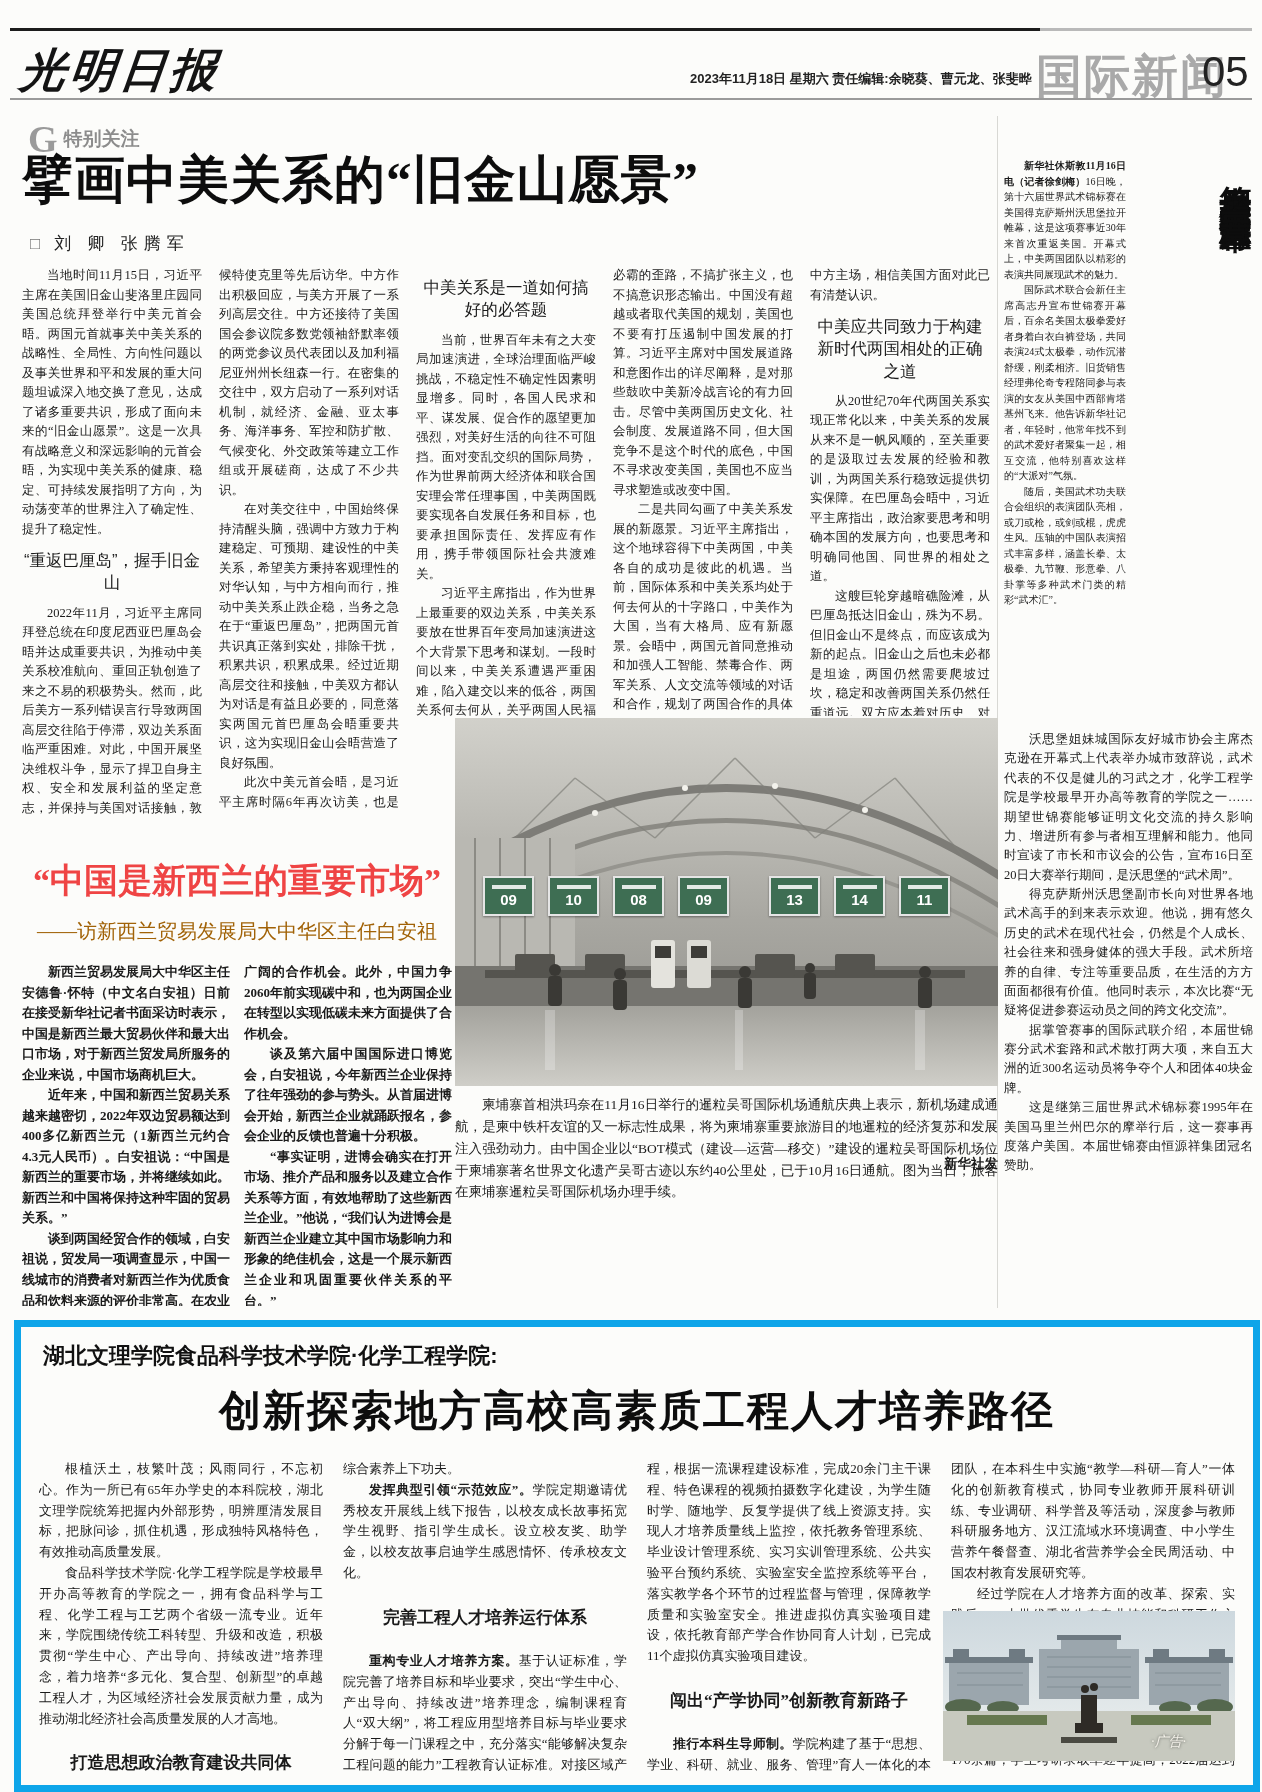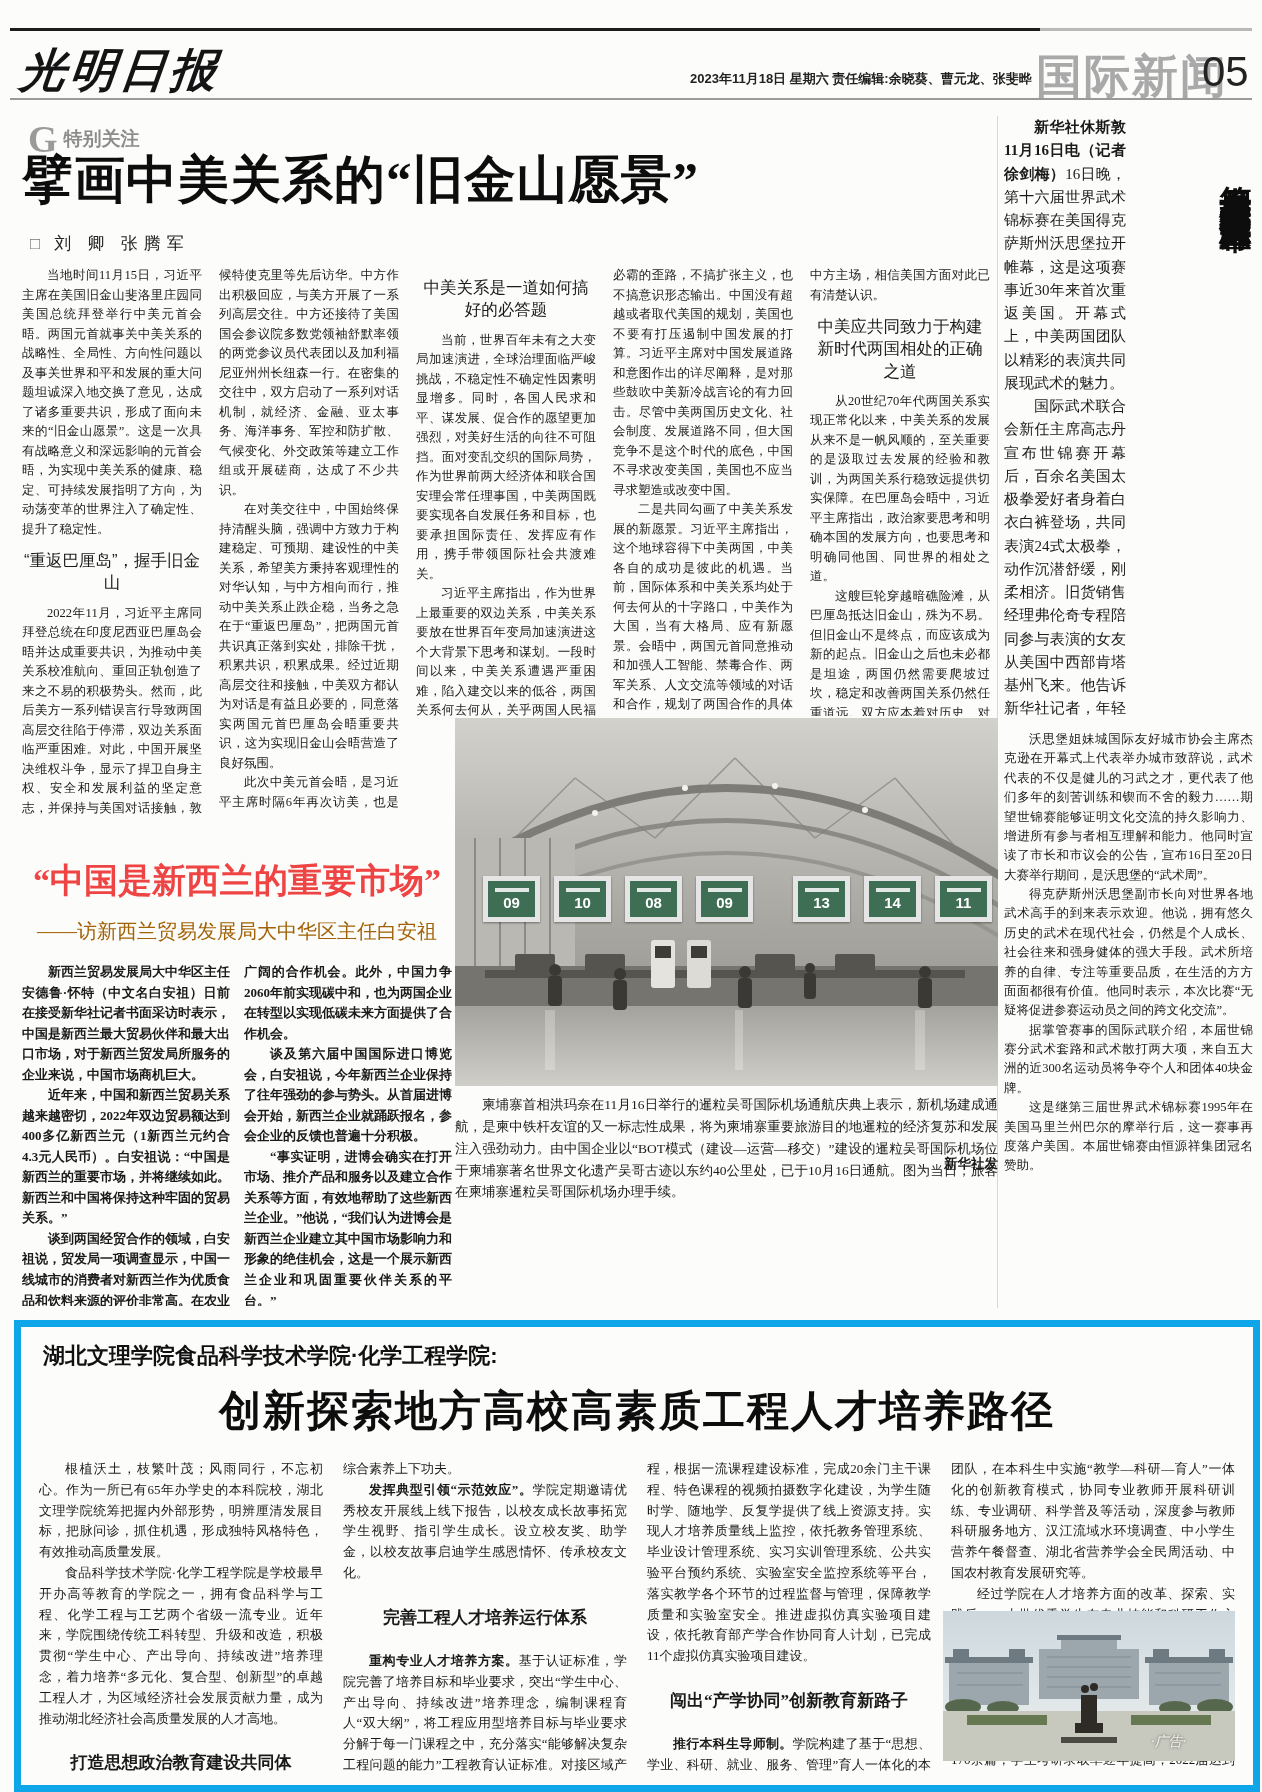--- a/index.html
+++ b/index.html
@@ -26,38 +26,38 @@
   .main-byline{position:absolute;left:30px;top:232px;font-size:17px;letter-spacing:6px;color:#222;}
   .main-byline .mk{color:#777;letter-spacing:0;margin-right:14px;}
   .mcols{position:absolute;left:22px;top:266px;width:968px;height:548px;}
   .mcol{position:absolute;top:0;width:180px;overflow:hidden;font-size:12.5px;line-height:1.56;}
   .mcol p{margin:0;text-indent:2em;text-align:justify;}
   .mcol .subhead{font-family:"Liberation Sans",sans-serif;font-weight:normal;font-size:16.5px;
                  text-align:center;margin:10px 0;line-height:1.35;}
   
   .rail{position:absolute;left:1004px;top:116px;width:249px;height:1196px;overflow:hidden;}
   .rail-top{display:flex;height:606px;}
-  .rail-text{width:122px;overflow:hidden;font-size:15px;line-height:1.55;}
+  .rail-text{width:122px;overflow:hidden;font-size:10px;line-height:1.55;margin-top:42px;}
   .rail-text p{margin:0;text-indent:2em;text-align:justify;}
   .vtitle{flex:1;writing-mode:vertical-rl;font-size:32px;font-weight:900;letter-spacing:2px;
           line-height:1.1;padding-top:44px;padding-left:28px;color:#0d0d0d;}
   .rail-bottom{margin-top:8px;font-size:12.5px;line-height:1.55;height:570px;overflow:hidden;}
   .rail-bottom p{margin:0;text-indent:2em;text-align:justify;}
   
   .nz-title{position:absolute;left:22px;top:858px;width:430px;text-align:center;font-size:34px;
             font-weight:900;color:#ef4444;}
   .nz-sub{position:absolute;left:22px;top:918px;width:430px;text-align:center;font-size:20px;
           font-weight:normal;color:#a16207;}
   .nz-cols{position:absolute;left:22px;top:962px;width:430px;height:344px;}
   .nz-col{position:absolute;top:0;width:208px;height:344px;overflow:hidden;font-size:13px;line-height:1.58;font-weight:bold;}
   .nz-col p{margin:0;text-indent:2em;text-align:justify;}
   
   .photo-wrap{position:absolute;left:455px;top:718px;width:543px;height:368px;background:#9b9a95;overflow:hidden;}
   .sign-row{position:absolute;left:0;top:158px;width:543px;display:flex;gap:14px;padding-left:28px;}
-  .sign{width:47px;height:36px;background:#3e6e53;border:5px solid #e5e5e5;display:flex;flex-direction:column;
+  .sign{width:47px;height:36px;background:#3e6e53;border:2px solid #e5e5e5;display:flex;flex-direction:column;
         align-items:center;justify-content:center;box-shadow:0 1px 2px rgba(0,0,0,.4);}
   .sign:nth-child(4){margin-right:26px;}
   .sign-bar{width:34px;height:4px;background:rgba(255,255,255,.85);margin-bottom:3px;}
   .sign-num{color:#fff;font-family:"Liberation Sans",sans-serif;font-weight:bold;font-size:15px;line-height:1;}
   .caption{position:absolute;left:455px;top:1094px;width:543px;font-size:13.5px;line-height:1.62;}
   .caption p{margin:0;text-indent:2em;text-align:justify;}
   .credit{position:absolute;left:455px;top:1155px;width:543px;text-align:right;font-weight:bold;font-size:13.5px;}
   
   .bottom-box{position:absolute;left:14px;top:1320px;width:1232px;height:458px;border:7px solid #0ea5e9;
               background:#fcfcfa;overflow:hidden;}
@@ -129,21 +129,21 @@
   <div class="rail">
     <div class="rail-top">
       <div class="rail-text">
           <p><b>新华社休斯敦11月16日电（记者徐剑梅）</b>16日晚，第十六届世界武术锦标赛在美国得克萨斯州沃思堡拉开帷幕，这是这项赛事近30年来首次重返美国。开幕式上，中美两国团队以精彩的表演共同展现武术的魅力。</p>
           <p>国际武术联合会新任主席高志丹宣布世锦赛开幕后，百余名美国太极拳爱好者身着白衣白裤登场，共同表演24式太极拳，动作沉潜舒缓，刚柔相济。旧货销售经理弗伦奇专程陪同参与表演的女友从美国中西部肯塔基州飞来。他告诉新华社记者，年轻时，他常年找不到的武术爱好者聚集一起，相互交流，他特别喜欢这样的“大派对”气氛。</p>
           <p>随后，美国武术功夫联合会组织的表演团队亮相，或刀或枪，或剑或棍，虎虎生风。压轴的中国队表演招式丰富多样，涵盖长拳、太极拳、九节鞭、形意拳、八卦掌等多种武术门类的精彩“武术汇”。</p>
         </div>
       <div class="vtitle">第十六届世界武术锦标赛在美国沃思堡开幕</div>
     </div>
     <div class="rail-bottom">
-        <p>沃思堡姐妹城国际友好城市协会主席杰克逊在开幕式上代表举办城市致辞说，武术代表的不仅是健儿的习武之才，更代表了他们多年的刻苦训练和锲而不舍的毅力……期望世锦赛能够证明文化交流的持久影响力、增进所有参与者相互理解和能力。他同时宣读了市长和市议会的公告，宣布16日至20日大赛举行期间，是沃思堡的“武术周”。</p>
+        <p>沃思堡姐妹城国际友好城市协会主席杰克逊在开幕式上代表举办城市致辞说，武术代表的不仅是健儿的习武之才，化学工程学院是学校最早开办高等教育的学院之一……期望世锦赛能够证明文化交流的持久影响力、增进所有参与者相互理解和能力。他同时宣读了市长和市议会的公告，宣布16日至20日大赛举行期间，是沃思堡的“武术周”。</p>
         <p>得克萨斯州沃思堡副市长向对世界各地武术高手的到来表示欢迎。他说，拥有悠久历史的武术在现代社会，仍然是个人成长、社会往来和强身健体的强大手段。武术所培养的自律、专注等重要品质，在生活的方方面面都很有价值。他同时表示，本次比赛“无疑将促进参赛运动员之间的跨文化交流”。</p>
         <p>据掌管赛事的国际武联介绍，本届世锦赛分武术套路和武术散打两大项，来自五大洲的近300名运动员将争夺个人和团体40块金牌。</p>
         <p>这是继第三届世界武术锦标赛1995年在美国马里兰州巴尔的摩举行后，这一赛事再度落户美国。本届世锦赛由恒源祥集团冠名赞助。</p>
       </div>
   </div>
 
   <div class="nz-title">“中国是新西兰的重要市场”</div>
   <div class="nz-sub">——访新西兰贸易发展局大中华区主任白安祖</div>
   <div class="nz-cols">
     <div class="nz-col" style="left:0">

